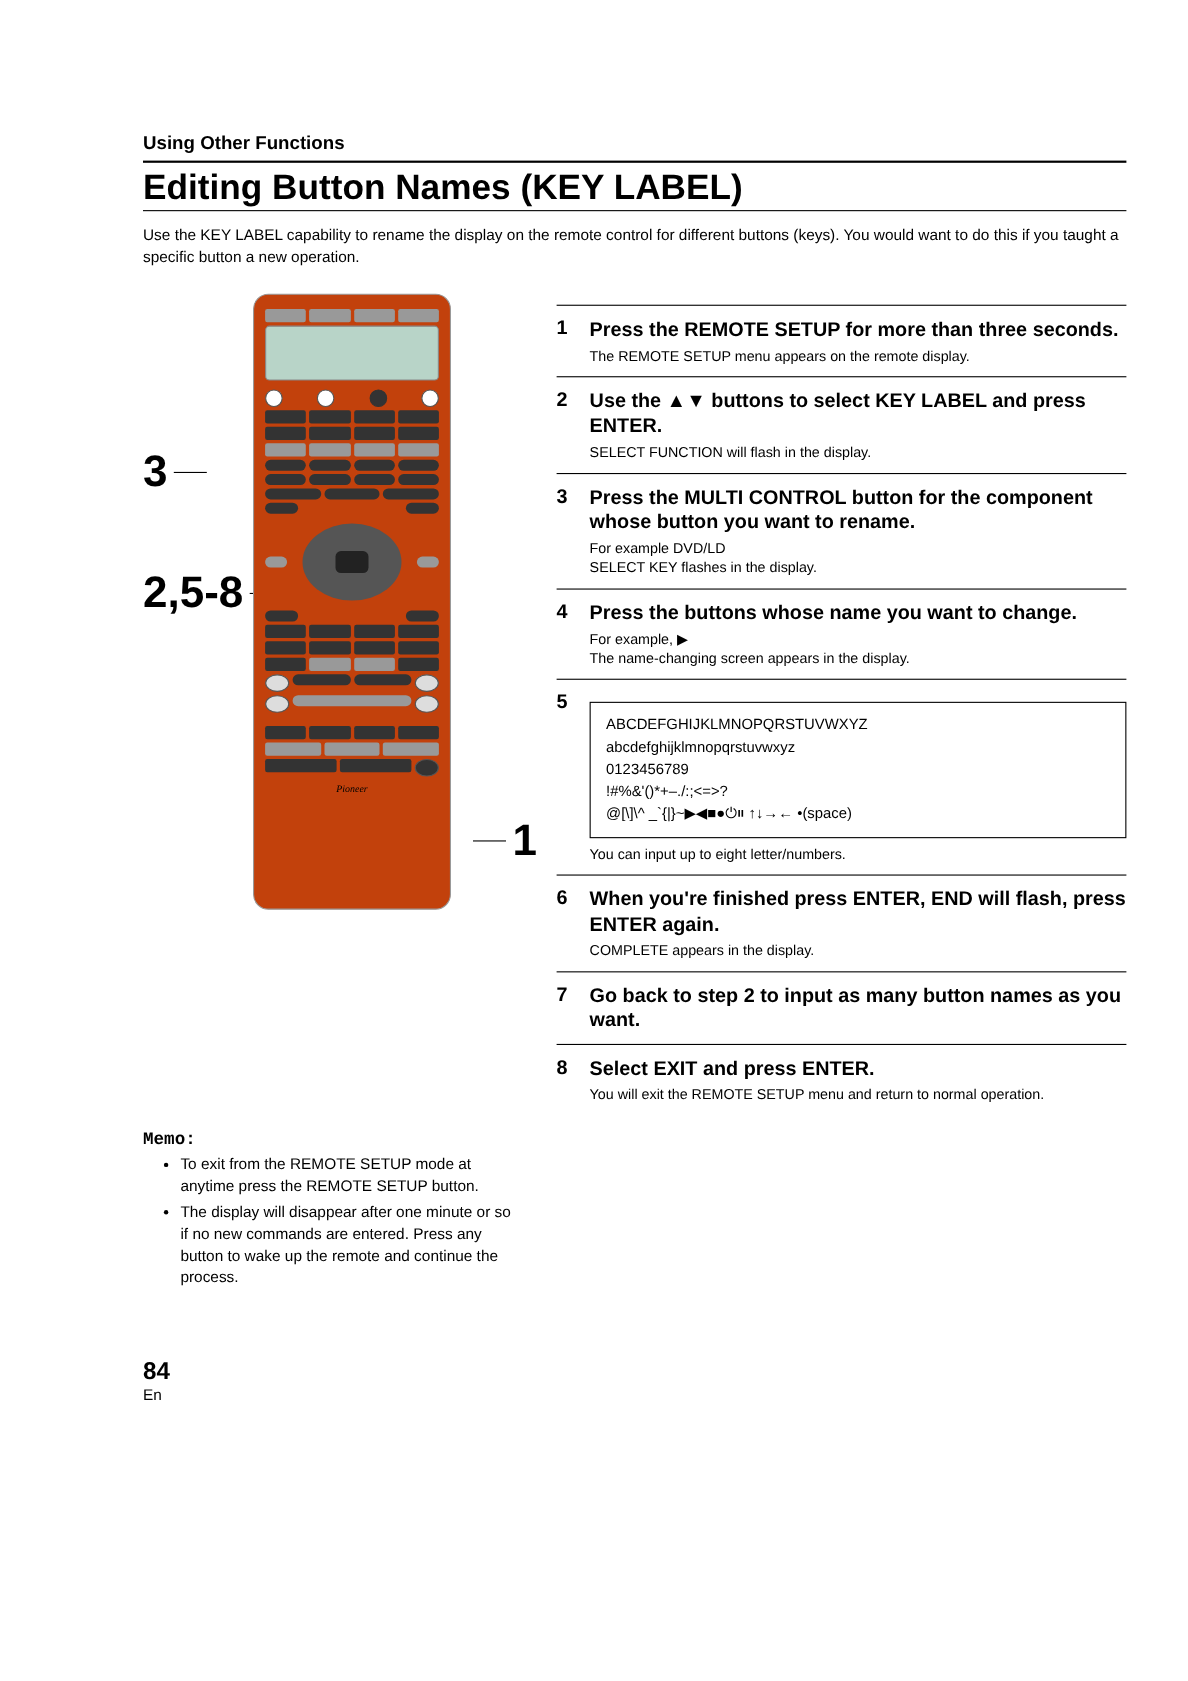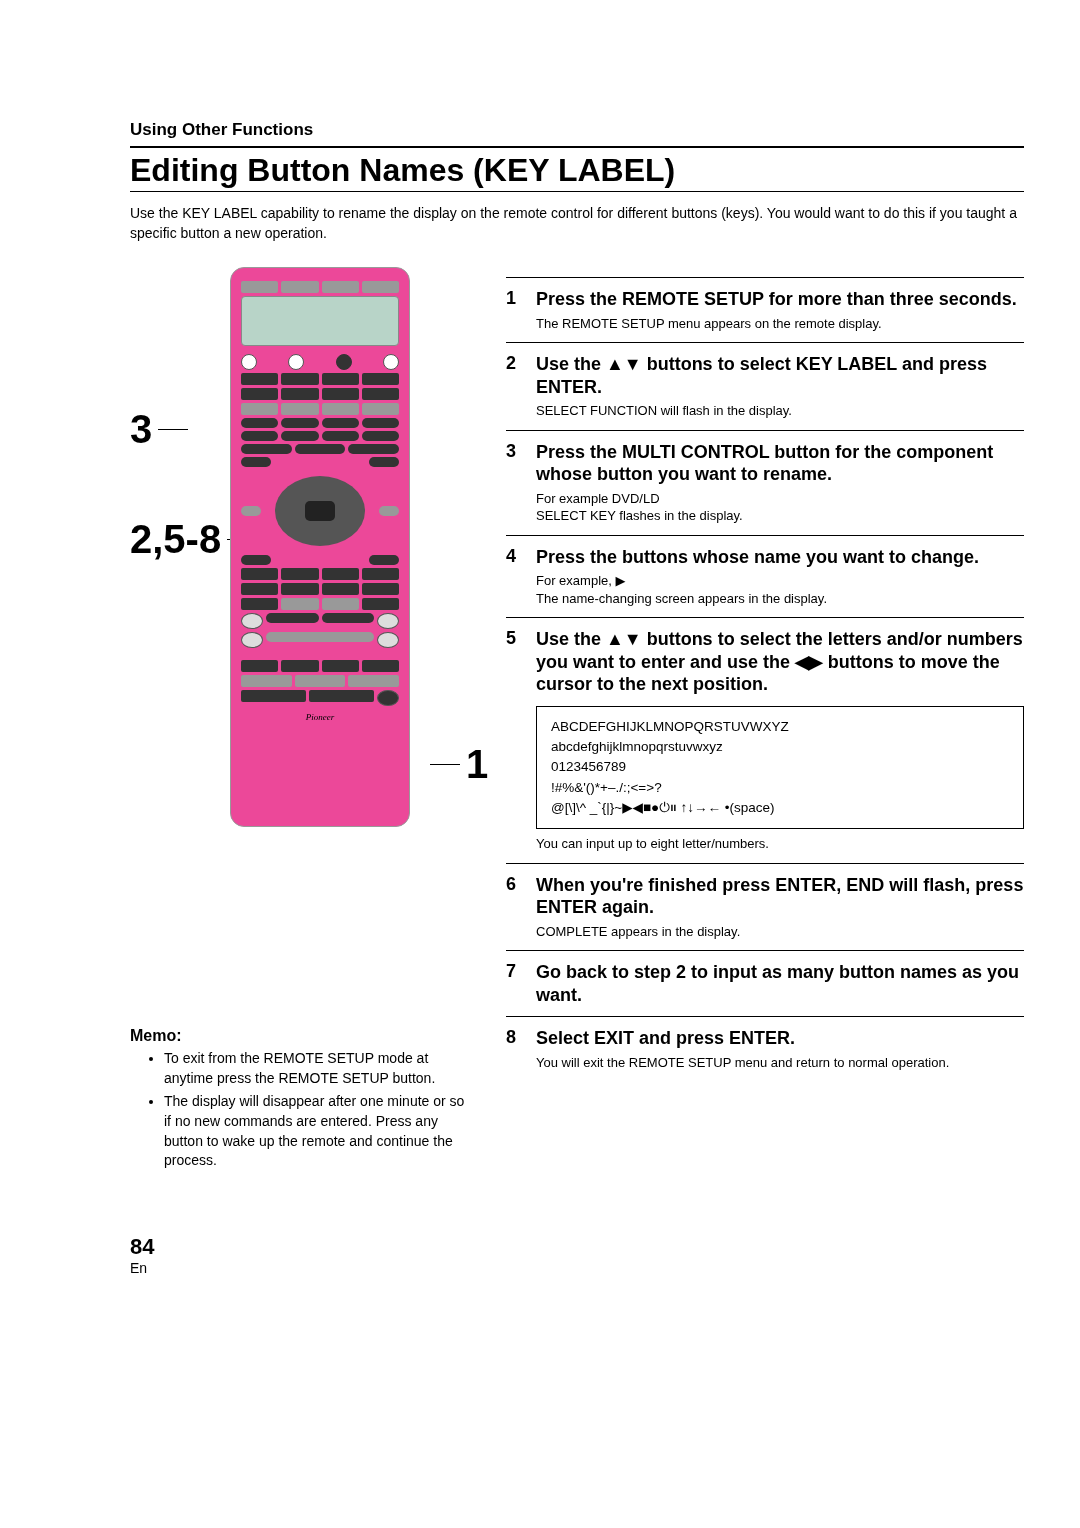--- a/index.html
+++ b/index.html
@@ -52,21 +52,21 @@
     position: relative;
     height: 560px;
     margin-bottom: 200px;
   }
   .remote-body {
     position: absolute;
     left: 100px;
     top: 0;
     width: 180px;
     height: 560px;
-    background: #ec4899;
+    background: #c2410c;
     border: 1px solid #999;
     border-radius: 14px;
     box-sizing: border-box;
     padding: 10px;
   }
   .lcd {
     width: 100%;
     height: 50px;
     background: #b8d4c8;
     border: 1px solid #888;
@@ -128,20 +128,21 @@
     margin-left: 6px;
   }
   .callout.c3 { top: 140px; }
   .callout.c258 { top: 250px; }
   .callout.c1 { top: 475px; left: 300px; }
   .callout.c1 .line { margin-right: 6px; margin-left: 0; }
   .memo-title {
     font-weight: bold;
     font-size: 16px;
     margin: 0 0 4px 0;
+    font-family: Liberation Mono, monospace;
   }
   ul.memo-list {
     margin: 0;
     padding-left: 18px;
     font-size: 14px;
     line-height: 1.4;
   }
   ul.memo-list li { margin-bottom: 4px; margin-left: 16px; }
   .step {
     display: flex;
@@ -379,21 +380,20 @@
           <div class="step-title">Press the buttons whose name you want to change.</div>
           <div class="step-desc" style="white-space:pre-line">For example, ▶
 The name-changing screen appears in the display.</div>
         </div>
       </div>
       <div class="step-rule"></div>
 
       <div class="step">
         <div class="step-num">5</div>
         <div class="step-body">
-          <div class="step-title">Use the ▲▼ buttons to select the letters and/or numbers you want to enter and use the ◀▶ buttons to move the cursor to the next position.</div>
           <div class="char-box">
             <div>ABCDEFGHIJKLMNOPQRSTUVWXYZ</div>
             <div>abcdefghijklmnopqrstuvwxyz</div>
             <div>0123456789</div>
             <div>!#%&amp;'()*+–./:;&lt;=&gt;?</div>
             <div class="symline">@[\]\^ _`{|}~▶◀■●⏻⏸ ↑↓→← •(space)</div>
           </div>
           <div class="step-desc">You can input up to eight letter/numbers.</div>
         </div>
       </div>

